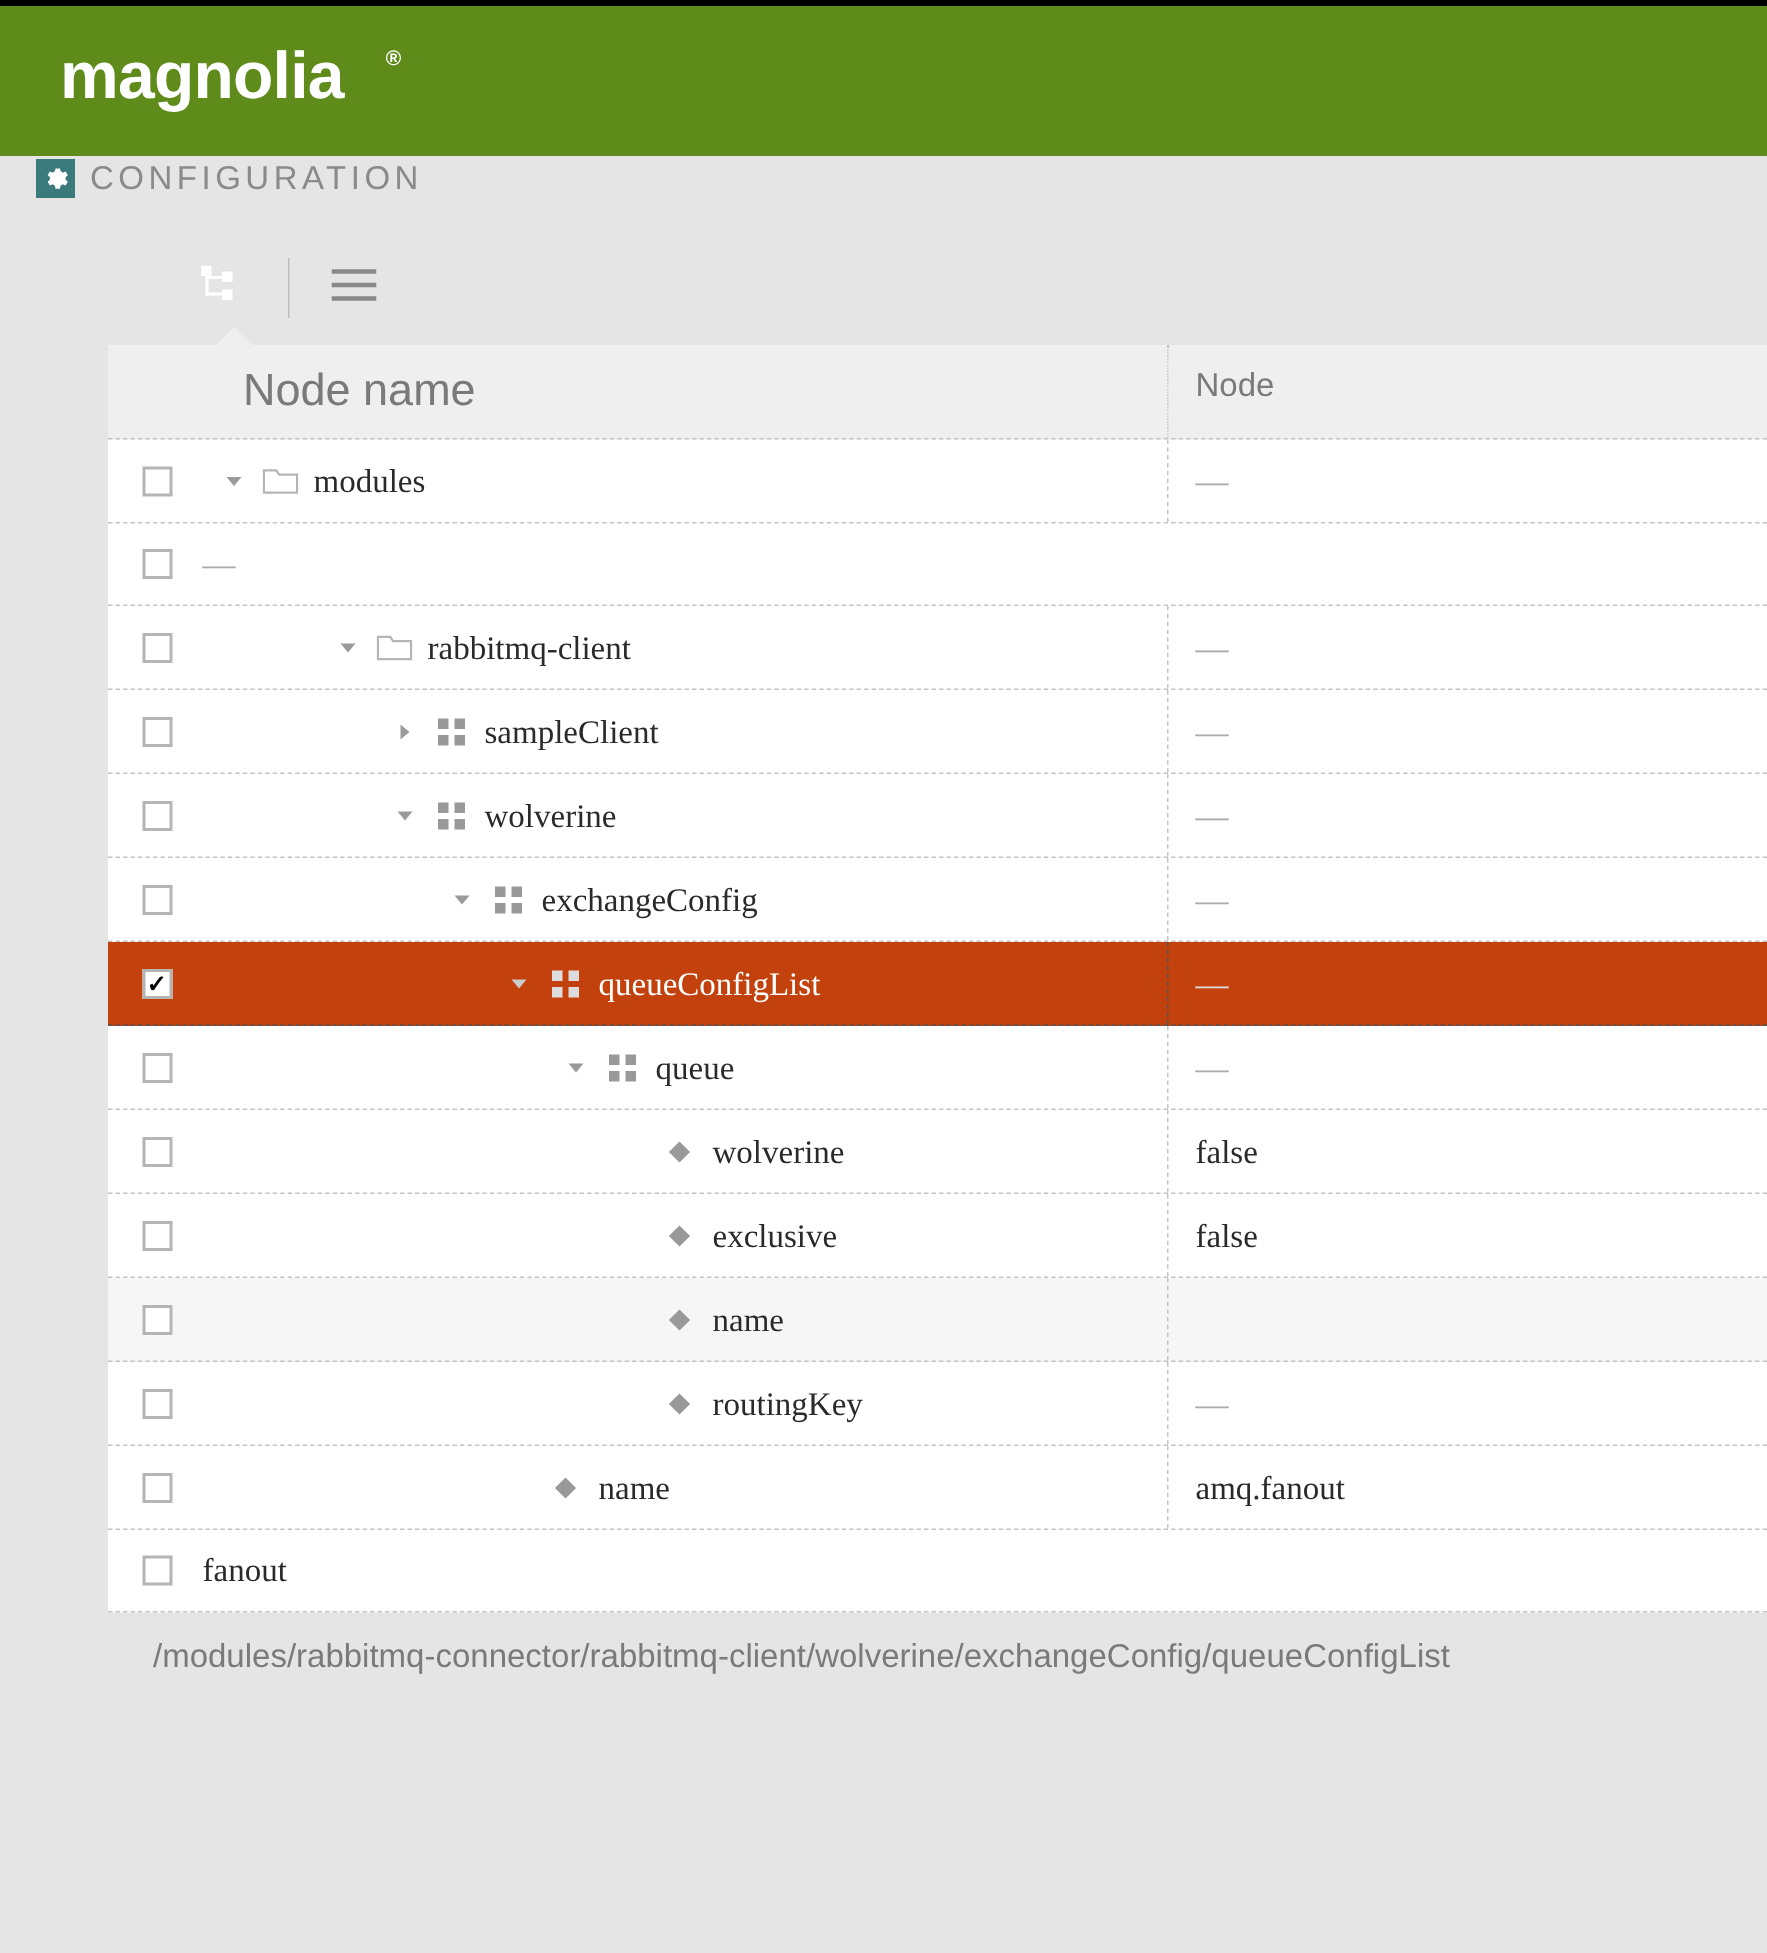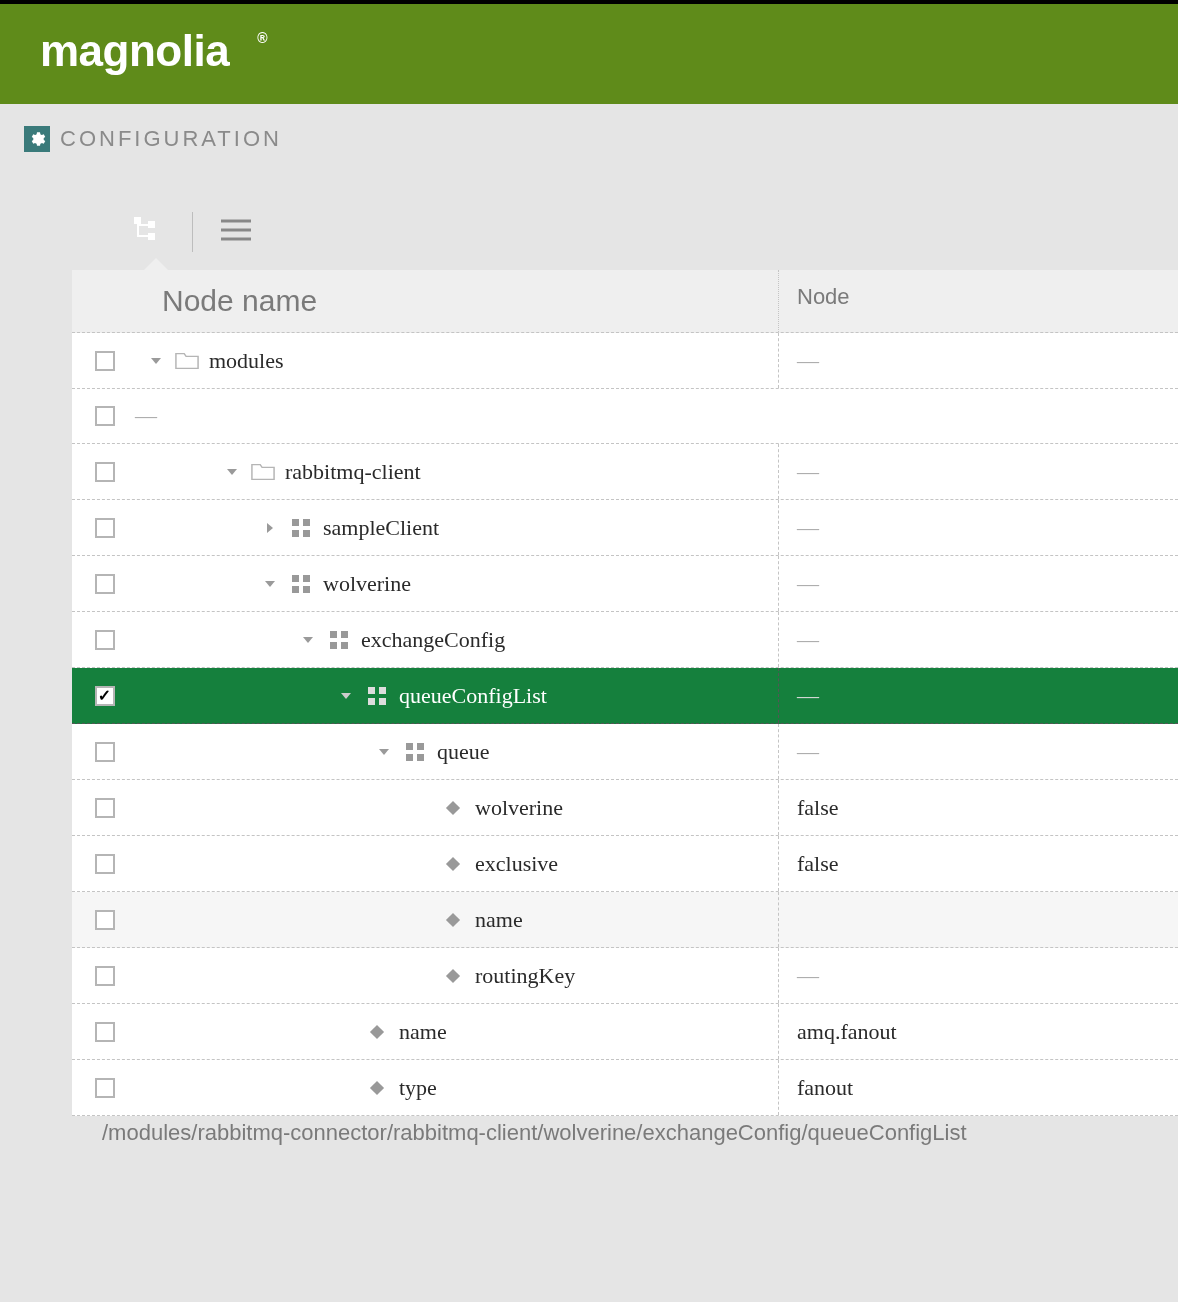--- a/index.html
+++ b/index.html
@@ -23,21 +23,21 @@
     gap: 26px;
   }
   .logo .reg {
     font-size: 14px;
     margin-left: 2px;
     margin-top: 4px;
   }
   .subheader {
     display: flex;
     align-items: center;
-    padding: 22px 24px;
+    padding: 2px 24px;
     background: #e5e5e5;
     gap: 10px;
   }
   .gear-badge {
     width: 26px; height: 26px;
     background: #3a7a7a;
     display: flex;
     align-items: center;
     justify-content: center;
   }
@@ -93,21 +93,21 @@
     flex: 1;
   }
   .row {
     display: flex;
     align-items: center;
     border-bottom: 1px dashed #c4c4c4;
     min-height: 55px;
     font-family: Liberation Serif, serif;
   }
   .row.alt { background: #f6f6f6; }
-  .row.selected { background: #15803d; color: #fff; border-bottom: 1px dashed #555; align-items: center; }
+  .row.selected { background: #c2410c; color: #fff; border-bottom: 1px dashed #555; align-items: center; }
   .row.selected .node-label { color: #fff; }
   .row.selected .val-dash { color: #ddd; }
   .row.selected .caret svg { fill: #ccc; }
   .checkbox-cell {
     flex: 0 0 45px;
     display: flex;
     justify-content: center;
     padding-left: 20px;
   }
   .checkbox {
@@ -152,21 +152,21 @@
     color: #2a2a2a;
   }
   .value-cell {
     flex: 1;
     padding: 0 18px;
     font-size: 22px;
     color: #2a2a2a;
   }
   .val-dash { color: #aaa; font-size: 22px; }
   .footer-path {
-    padding: 4px 30px 30px;
+    padding: 16px 30px 30px;
     color: #7a7a7a;
     font-size: 22px;
   }
   .folder-svg { stroke: #b5b5b5; fill: none; stroke-width: 1.6; }
   .dots-svg rect { fill: #999; }
   .row.selected .dots-svg rect { fill: #ddd; }
   .diamond { fill: #999; }
 </style>
 </head>
 <body>
@@ -475,34 +475,20 @@
               </svg>
             </span>
             <span class="node-label">name</span>
           </div>
           <div class="value-cell"><span>amq.fanout</span></div>
         </div>
         <div class="row">
           <div class="checkbox-cell">
             <div class="checkbox"></div>
           </div>
-          <div class="node-cell">
-            <span class="indent" style="width: 210px;"></span>
-            <span class="caret spacer">
-              <svg width="14" height="14" viewBox="0 0 14 14">
-                <path d="M2 4l5 6 5-6z"></path>
-              </svg>
-            </span>
-            <span class="node-icon">
-              <svg width="16" height="16" viewBox="0 0 16 16">
-                <rect class="diamond" x="3" y="3" width="10" height="10" transform="rotate(45 8 8)"></rect>
-              </svg>
-            </span>
-            <span class="node-label">type</span>
-          </div>
           <div class="value-cell"><span>fanout</span></div>
         </div>
       </div>
   </div>
 
   <div class="footer-path">/modules/rabbitmq-connector/rabbitmq-client/wolverine/exchangeConfig/queueConfigList</div>
 
 </div>
 
 </body></html>

